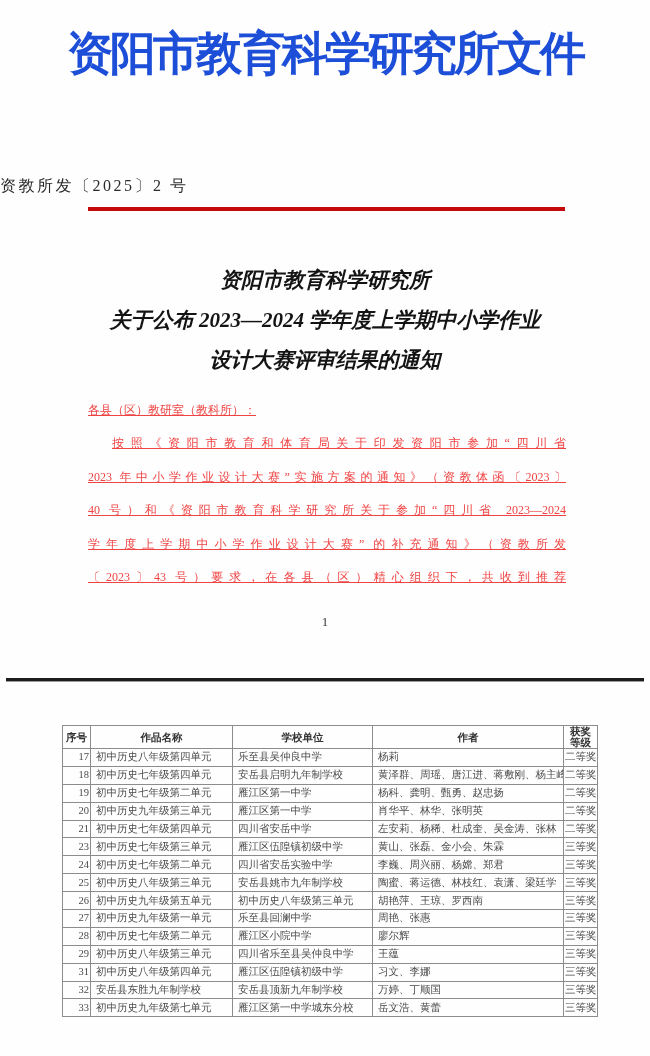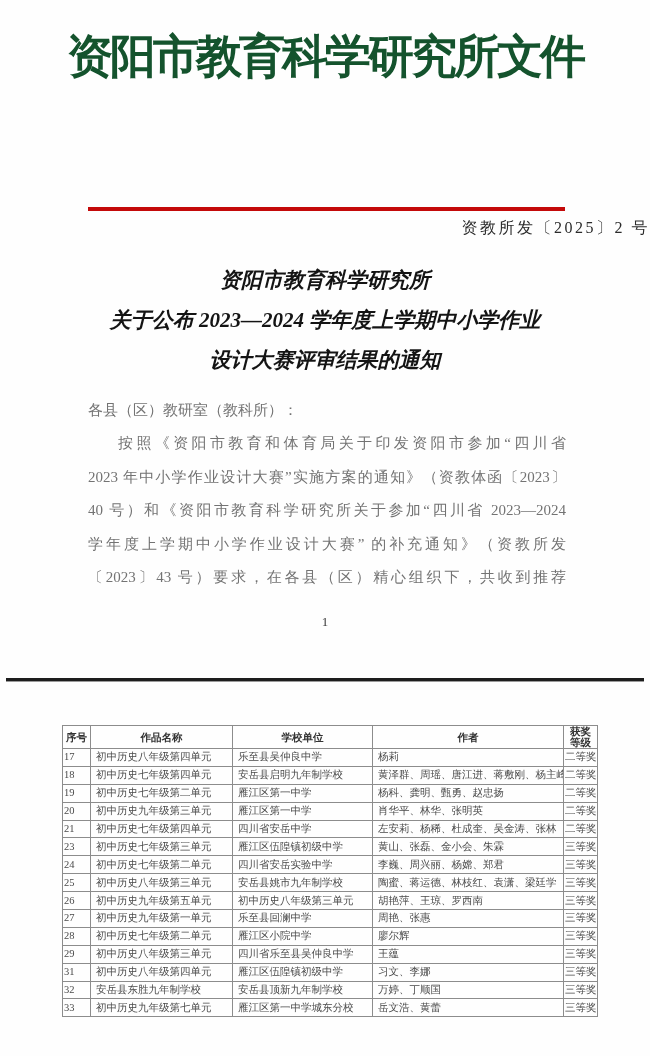--- a/index.html
+++ b/index.html
@@ -15,40 +15,39 @@
   .banner{
     position:absolute;top:22px;left:0;right:0;
     text-align:center;
     font-size:46px;font-weight:bold;
     letter-spacing:-3px;
     line-height:70px;
     white-space:nowrap;
   }
   .doc-number{
     position:absolute;top:176px;left:0;right:0;
-    text-align:right;
+    text-align:left;
     font-size:16px;color:#2b2b2b;
     letter-spacing:2.5px;
-    margin-top:42px;
   }
   .red-rule{
     position:absolute;top:207px;left:88px;
     width:477px;height:4px;
   }
   .doc-title{
     position:absolute;top:260px;left:40px;right:40px;
     text-align:center;
     font-size:21px;font-weight:bold;color:#141414;
     line-height:40px;
     font-style:italic;
   }
   .body-block{
     position:absolute;top:394px;left:88px;
     width:478px;
-    font-size:15px;color:#737373;
+    font-size:12px;color:#ef4444;text-decoration:underline;
   }
   .body-line{
     height:33.4px;line-height:33.4px;
     white-space:nowrap;
     text-align:justify;
     text-align-last:justify;
   }
   .body-line.first{
     text-align:left;text-align-last:left;
   }
@@ -88,32 +87,32 @@
     text-align:center;
     height:22px;line-height:11px;
     padding:0 2px;
   }
   table.awards td{
     height:16.9px;line-height:12px;
     padding:0 5px;
     white-space:nowrap;
     text-align:left;
   }
-  table.awards td.center{text-align:left;padding:0 1px;}
+  table.awards td.center{text-align:right;padding:0 1px;}
   col.c1{width:28px;}  col.c2{width:142px;}
   col.c3{width:140px;} col.c4{width:191px;}
   col.c5{width:34px;}
 </style>
 </head>
 <body>
 
 <div class="canvas">
 
   <div>
-    <div class="banner" style="color: #14532d;">资阳市教育科学研究所文件</div>
+    <div class="banner" style="color: #1d4ed8; font-family: Liberation Mono, monospace;">资阳市教育科学研究所文件</div>
 
     <div class="doc-number">资教所发〔2025〕2 号</div>
 
     <div class="red-rule" style="background: rgb(196, 10, 10);"></div>
 
     <div class="doc-title">
       <div>资阳市教育科学研究所</div>
       <div>关于公布 2023—2024 学年度上学期中小学作业</div>
       <div>设计大赛评审结果的通知</div>
     </div>

